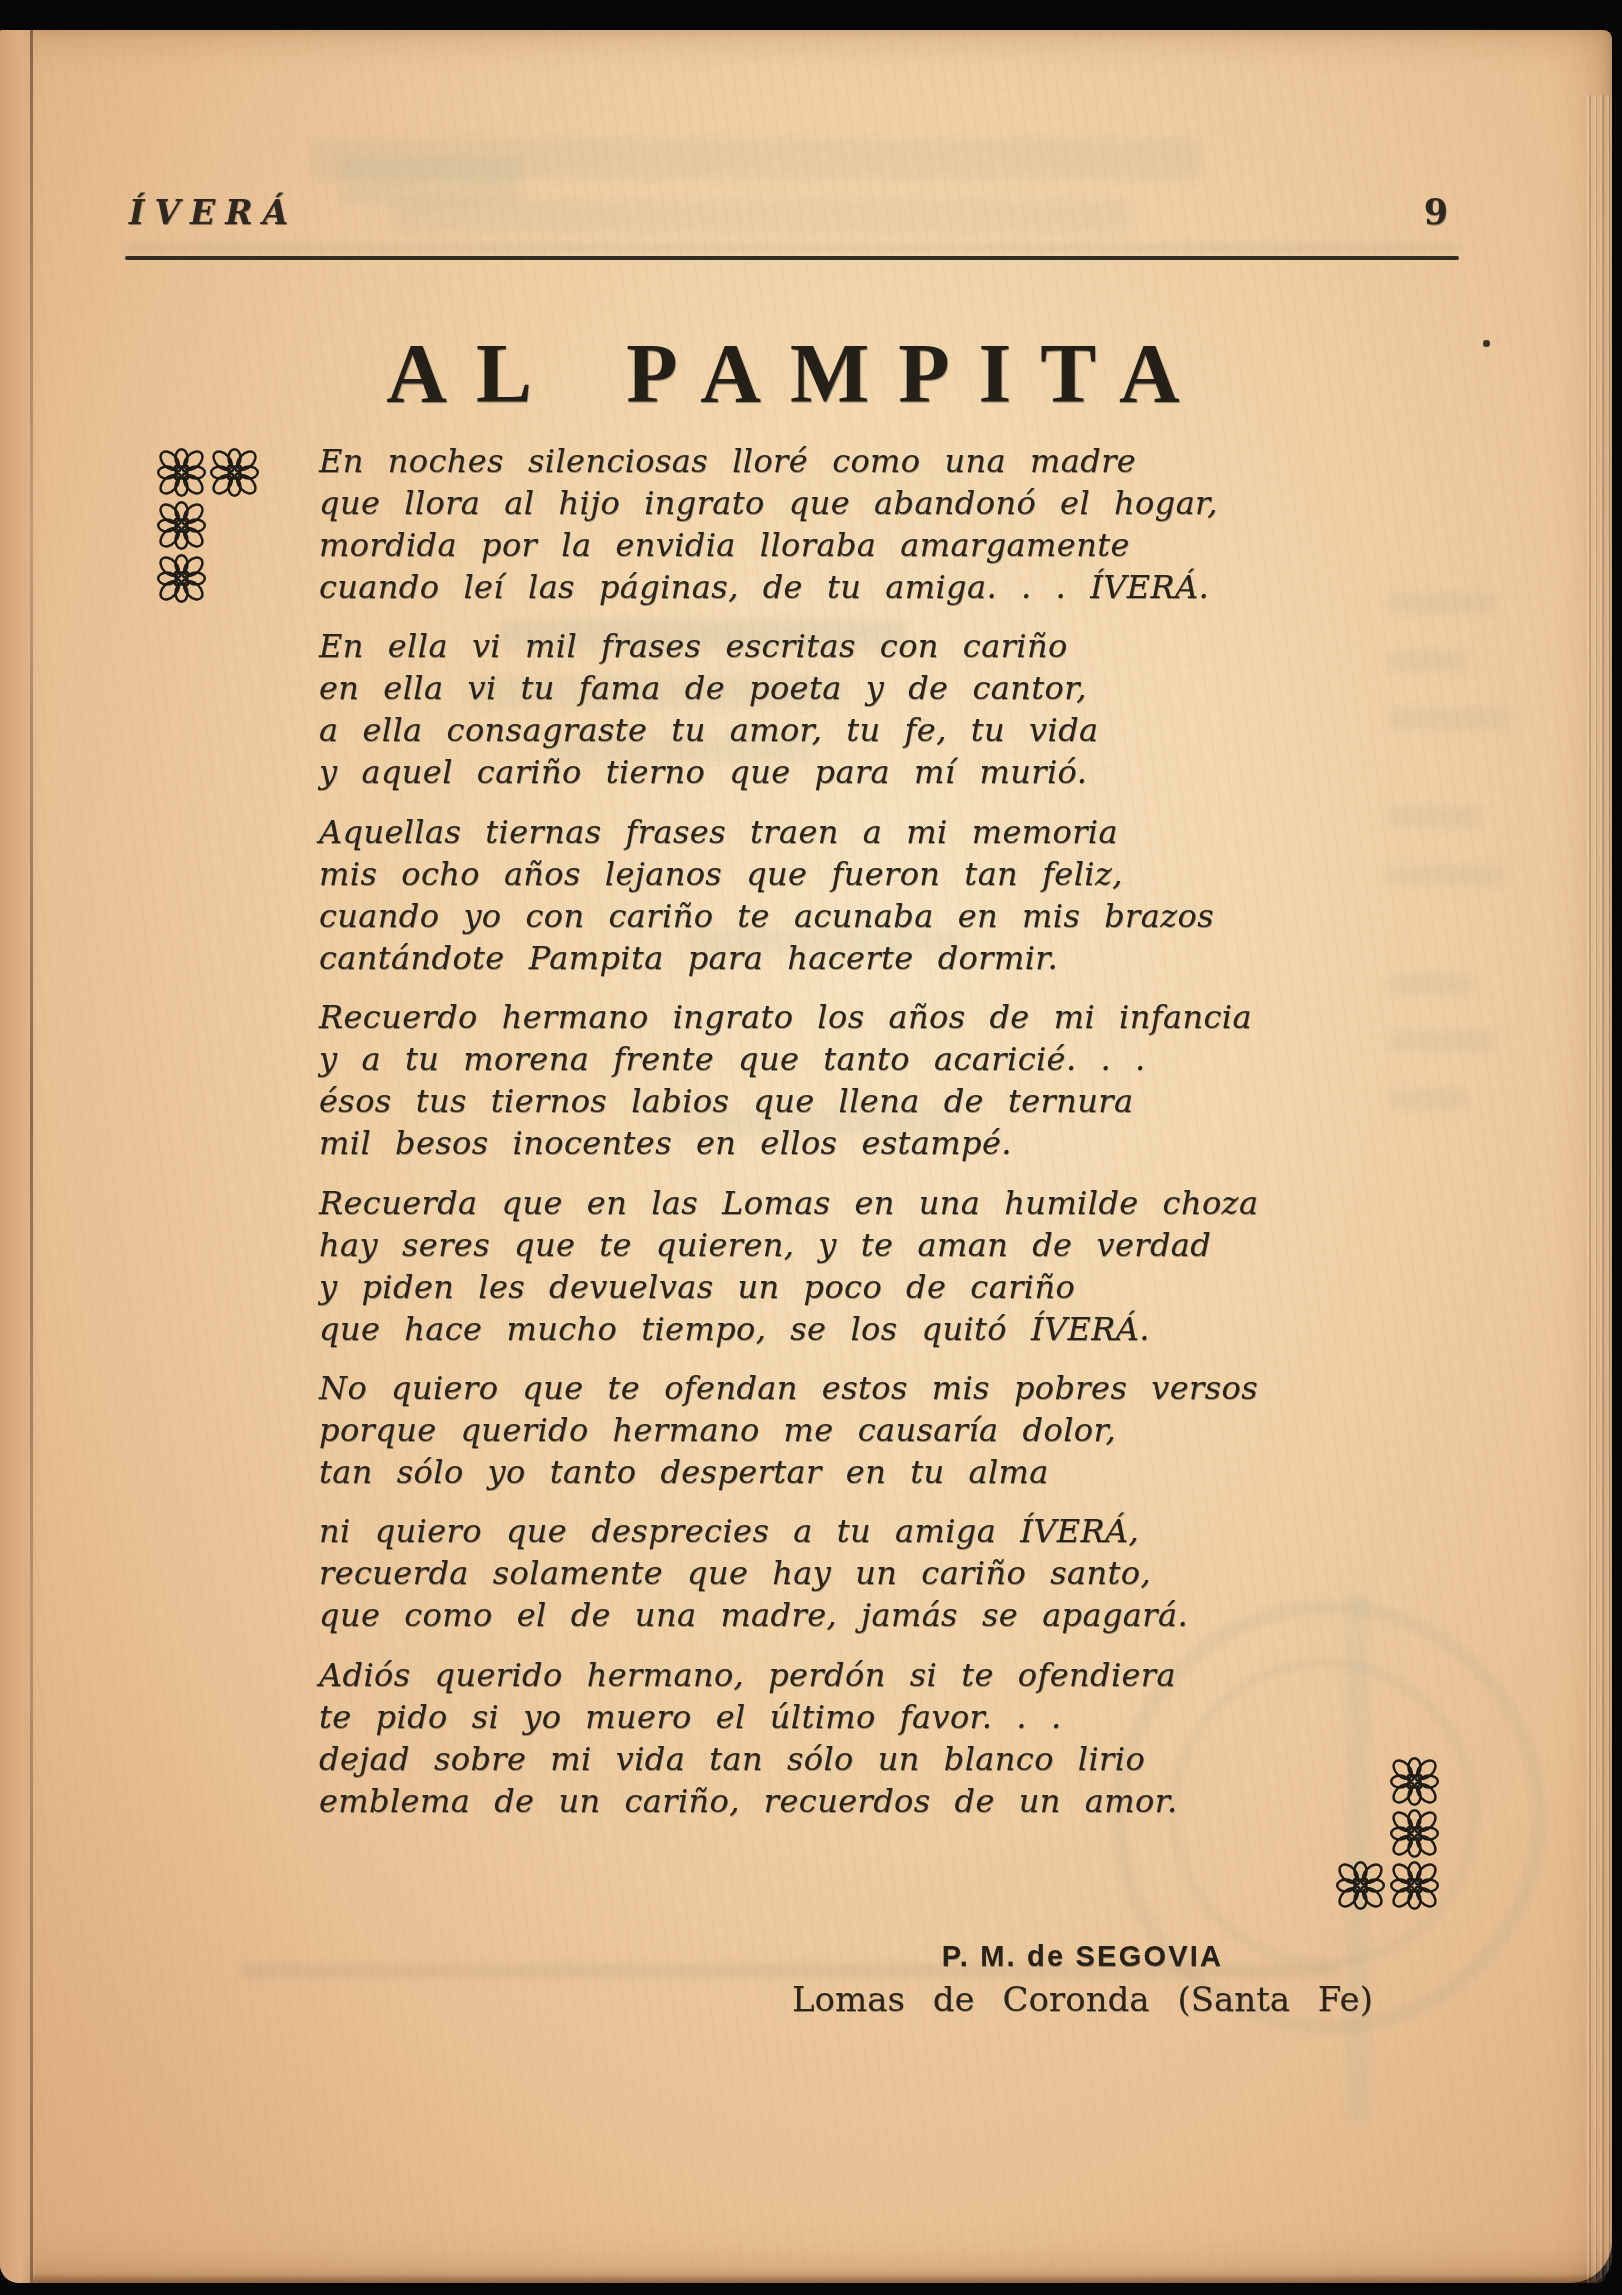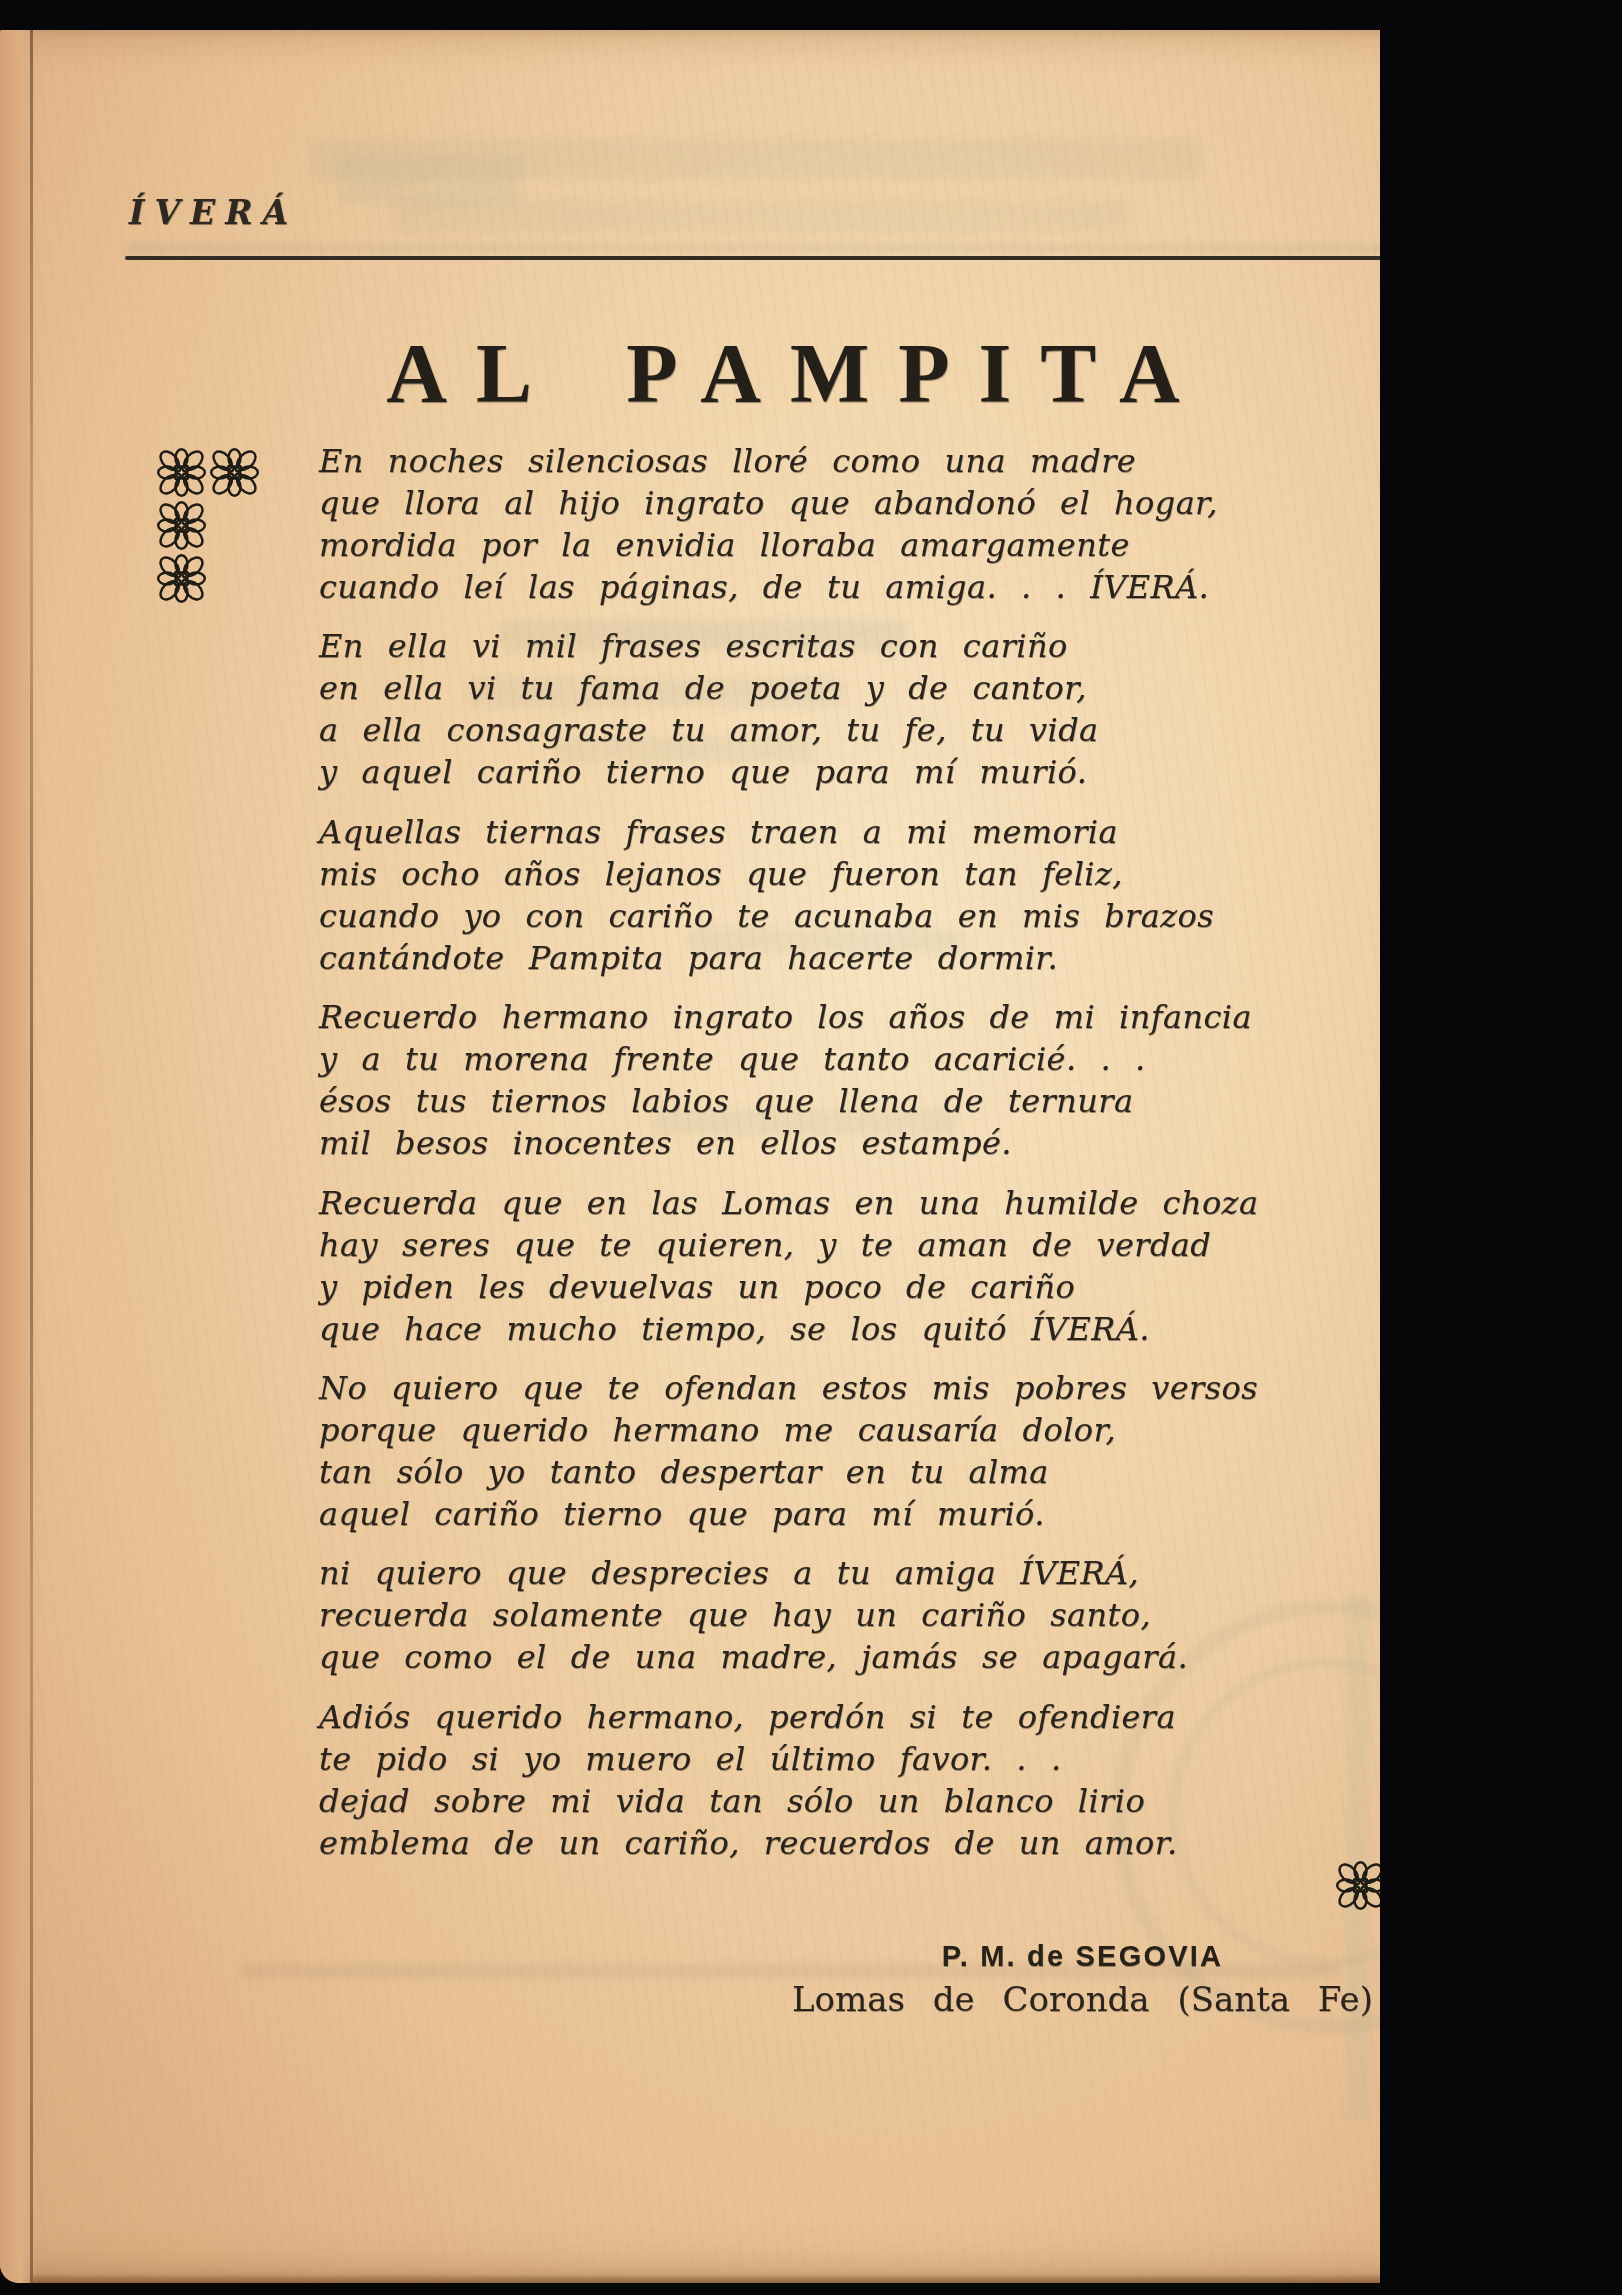--- a/index.html
+++ b/index.html
@@ -1,16 +1,16 @@
 <!DOCTYPE html>
 <html style="font-size:11.6px"><head>
 <meta charset="utf-8">
 <style>
   html,body{margin:0;padding:0;background:#07070a;}
-  .scan{position:relative;width:1380px;height:2295px;background:#07070a;overflow:hidden;
+  .scan{position:relative;width:1622px;height:2295px;background:#07070a;overflow:hidden;
         font-family:"DejaVu Serif", serif;}
   .page{position:absolute;left:0;top:30px;width:1612px;height:2253px;
         background:
           radial-gradient(ellipse at 55% 40%, #f7e4c2 0%, #f0d2a8 38%, #e7c094 68%, #dfb184 88%, #d8a97c 100%);
         border-radius:2.2px 8.7px 42px 19px;
         box-shadow: inset -14.5px -11.6px 43px rgba(130,80,40,.28),
                     inset 10px 7.2px 36px rgba(150,100,55,.18),
                     inset 0 -4.3px 13px rgba(90,55,25,.25);}
   .page::before{content:"";position:absolute;inset:0;border-radius:inherit;pointer-events:none;
         background:
@@ -180,21 +180,20 @@
       <div class="stanza">
         <div class="line">Recuerda que en las Lomas en una humilde choza</div>
         <div class="line">hay seres que te quieren, y te aman de verdad</div>
         <div class="line">y piden les devuelvas un poco de cariño</div>
         <div class="line">que hace mucho tiempo, se los quitó ÍVERÁ.</div>
       </div>
       <div class="stanza">
         <div class="line">No quiero que te ofendan estos mis pobres versos</div>
         <div class="line">porque querido hermano me causaría dolor,</div>
         <div class="line">tan sólo yo tanto despertar en tu alma</div>
-        <div class="line">aquel cariño tierno que para mí murió.</div>
       </div>
       <div class="stanza">
         <div class="line">ni quiero que desprecies a tu amiga ÍVERÁ,</div>
         <div class="line">recuerda solamente que hay un cariño santo,</div>
         <div class="line">que como el de una madre, jamás se apagará.</div>
       </div>
       <div class="stanza">
         <div class="line">Adiós querido hermano, perdón si te ofendiera</div>
         <div class="line">te pido si yo muero el último favor. . .</div>
         <div class="line">dejad sobre mi vida tan sólo un blanco lirio</div>

